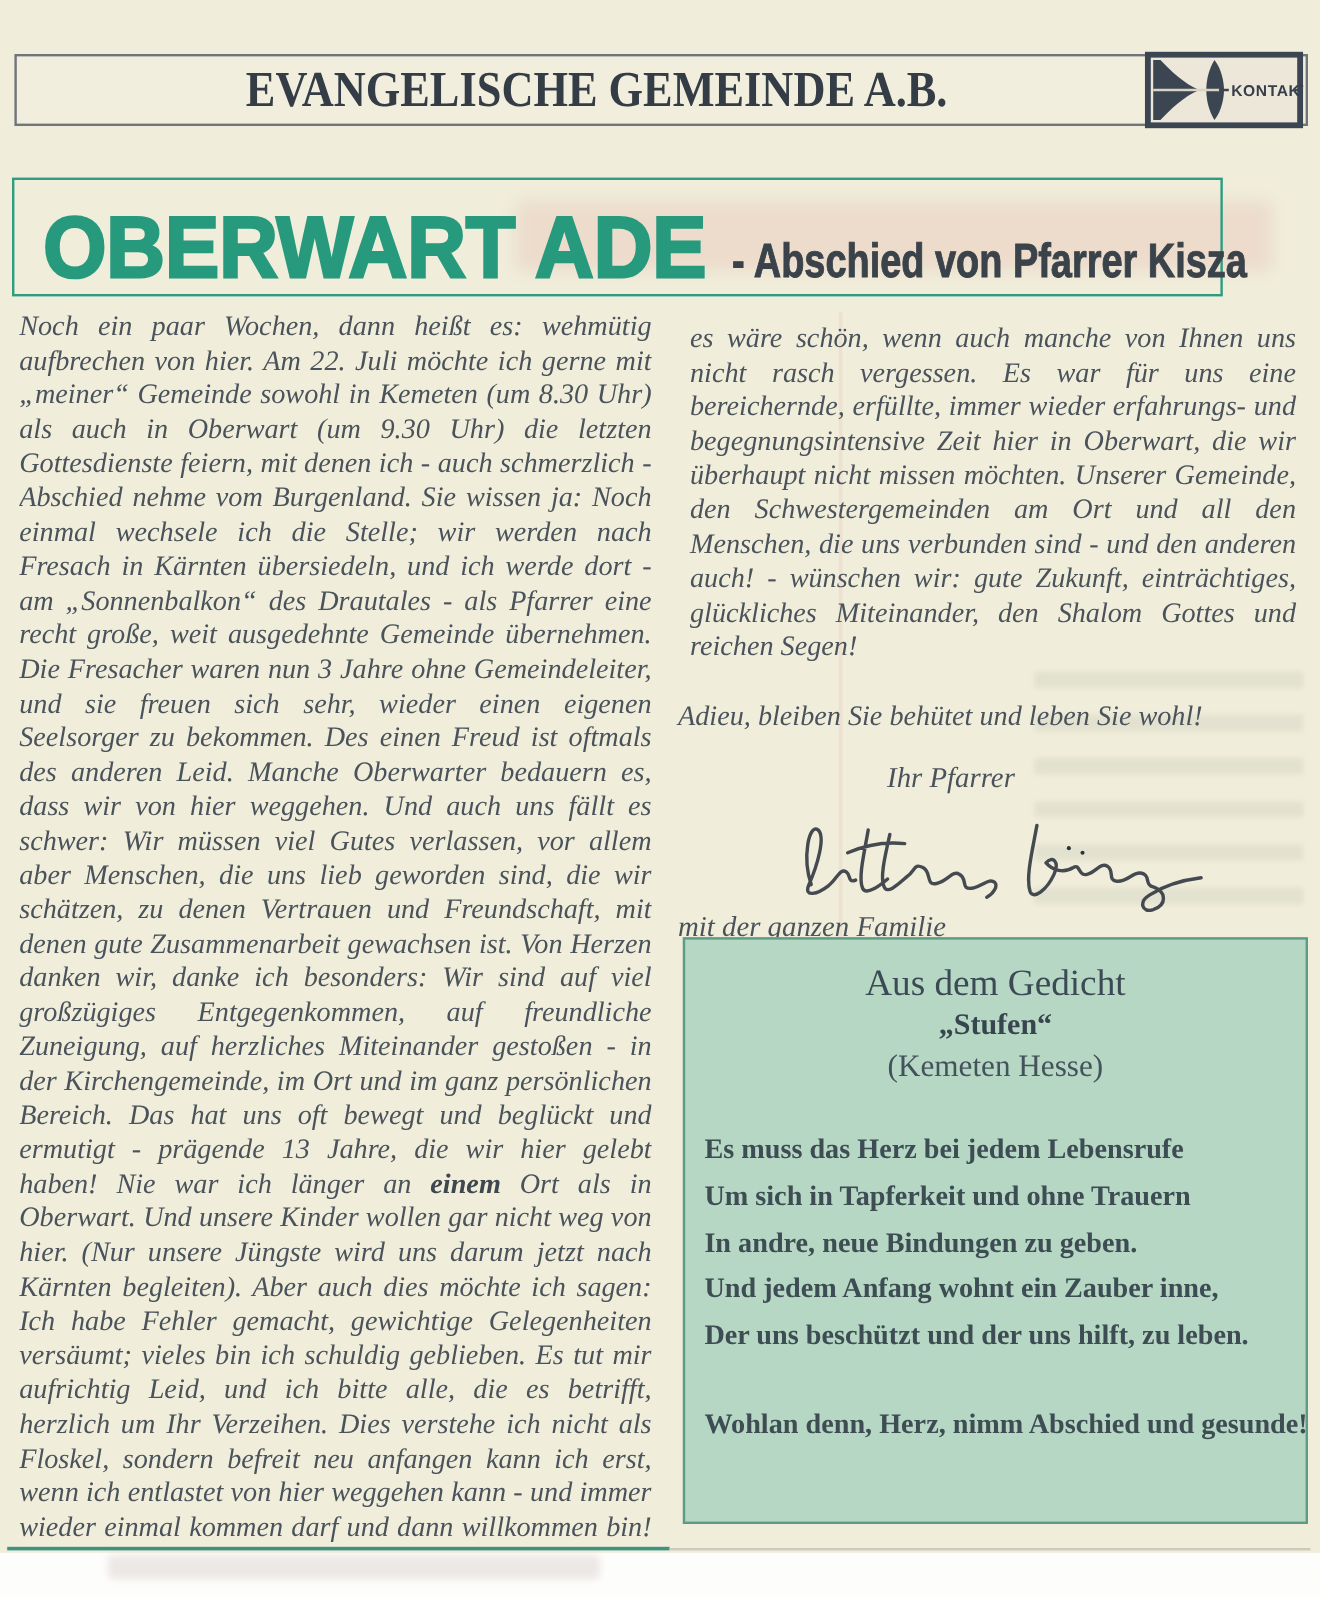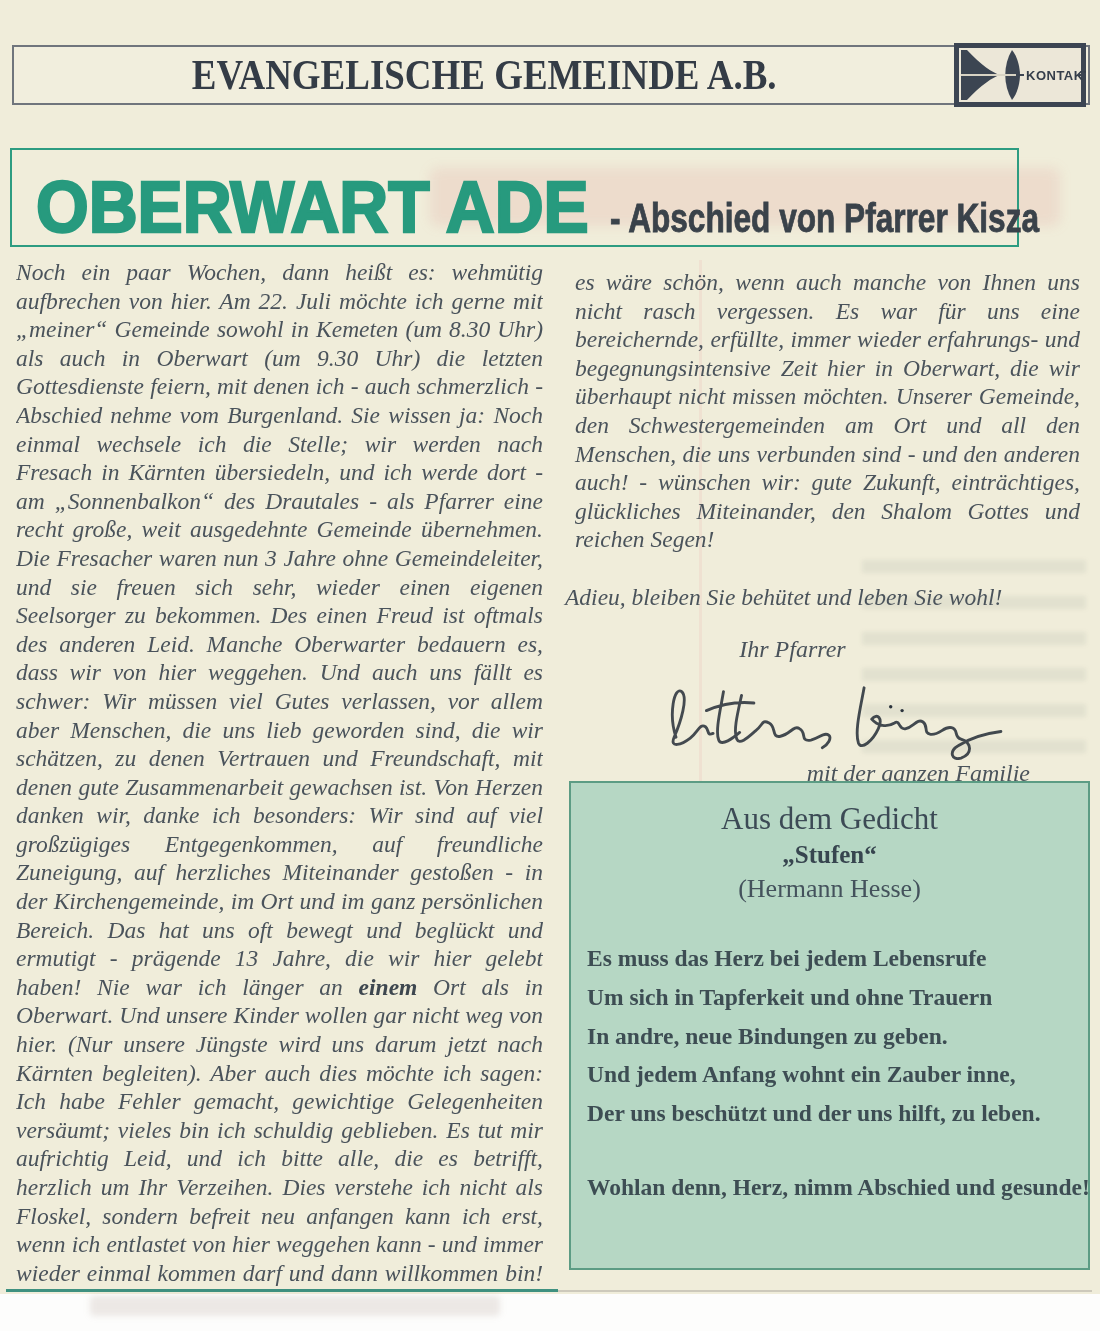--- a/index.html
+++ b/index.html
@@ -7,21 +7,21 @@
     position:relative;width:1100px;height:1331px;overflow:hidden;
     background:#f0edda;
     font-family:"Liberation Serif","DejaVu Serif",serif;
   }
   
   .masthead{
     position:absolute;left:12px;top:45px;width:1078px;height:60px;
     border:2px solid #70757c;background:#f1eedd;box-sizing:border-box;
   }
   .masthead-title{
-    position:absolute;left:0;top:0;width:940px;height:56px;
+    position:absolute;left:13px;top:0;width:940px;height:56px;
     display:flex;align-items:center;justify-content:center;
     font-weight:bold;font-size:42px;color:#343c46;
     letter-spacing:0px;white-space:nowrap;
   }
   .masthead-title span{display:inline-block;transform:scaleX(0.88);transform-origin:50% 50%;}
   .kontakt-logo{position:absolute;right:2px;top:-4px;width:132px;height:64px;}
   
   .headline-box{
     position:absolute;left:10px;top:148px;width:1009px;height:99px;
     border:2px solid #2d9c81;box-sizing:border-box;
@@ -57,21 +57,21 @@
   }
   .farewell{
     margin:29px 0 0 0;font-style:italic;font-size:23.5px;line-height:28.6px;color:#4a535b;
   }
   .signoff{
     margin:24px 0 0 0;text-align:center;font-style:italic;font-size:24px;color:#4a535b;
     padding-right:70px;
   }
   .signature{display:block;margin:2px auto 0 auto;}
   .family{
-    margin:0;text-align:right;font-style:italic;font-size:24px;color:#4a535b;
+    margin:0;text-align:left;font-style:italic;font-size:24px;color:#4a535b;
     padding-right:60px;
   }
   
   .poem-box{
     position:absolute;left:569px;top:781px;width:521px;height:489px;
     background:#b6d7c4;border:2px solid #5c9c84;box-sizing:border-box;
     padding-top:18px;
   }
   .poem-heading{text-align:center;font-size:31px;color:#3c4a55;}
   .poem-title{text-align:center;font-size:25px;font-weight:bold;color:#37454f;margin-top:4px;}
@@ -145,21 +145,21 @@
       </g>
       <circle cx="256" cy="44" r="1.8" fill="#2b333c"></circle>
       <circle cx="268" cy="48" r="1.8" fill="#2b333c"></circle>
     </svg>
     <p class="family">mit der ganzen Familie</p>
   </div>
 
   <div class="poem-box">
     <div class="poem-heading">Aus dem Gedicht</div>
     <div class="poem-title">„Stufen“</div>
-    <div class="poem-author">(Hermann Hesse)</div>
+    <div class="poem-author">(Kemeten Hesse)</div>
     <div class="poem-lines">
       <div class="poem-line">Es muss das Herz bei jedem Lebensrufe</div>
       <div class="poem-line">Um sich in Tapferkeit und ohne Trauern</div>
       <div class="poem-line">In andre, neue Bindungen zu geben.</div>
       <div class="poem-line">Und jedem Anfang wohnt ein Zauber inne,</div>
       <div class="poem-line">Der uns beschützt und der uns hilft, zu leben.</div>
       <div class="poem-line poem-final">Wohlan denn, Herz, nimm Abschied und gesunde!</div>
     </div>
   </div>
 

